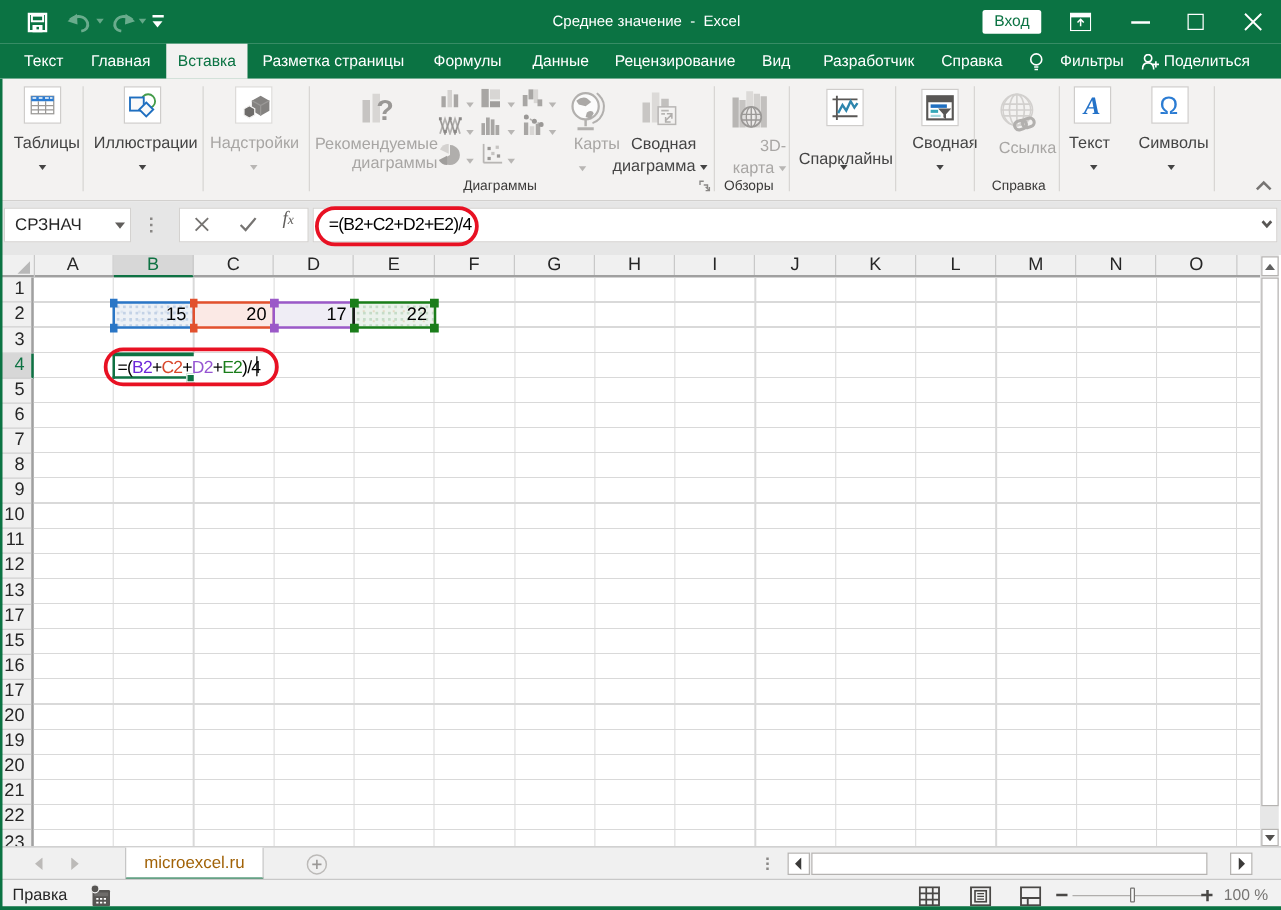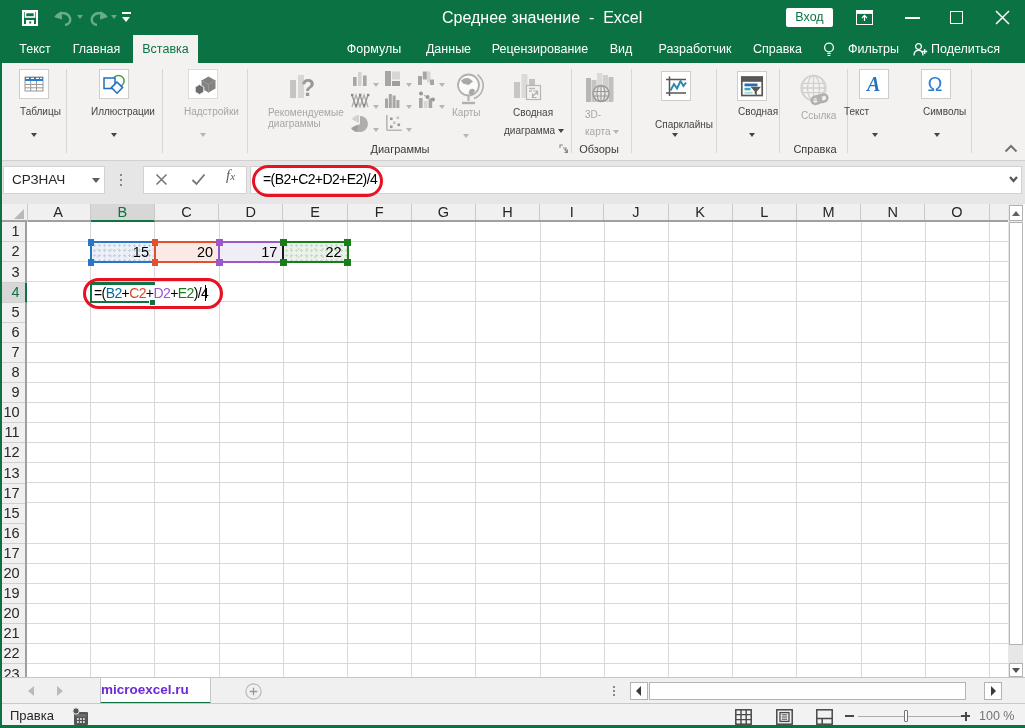--- a/index.html
+++ b/index.html
@@ -5,21 +5,21 @@
   * { margin:0; padding:0; box-sizing:border-box; }
   html,body { width:1025px; height:728px; overflow:hidden; }
   body { font-family:"Liberation Sans", sans-serif; position:relative; background:#fff; }
   .abs { position:absolute; }
   
   #titlebar { left:0; top:0; width:1025px; height:35px; background:#0b7343; }
   #tabrow { left:0; top:35px; width:1025px; height:28px; background:#0b7343; }
   .tab { position:absolute; top:0; height:28px; line-height:28px; color:#fff; font-size:12.5px; text-align:center; white-space:nowrap; }
   #ribbon { left:0; top:63px; width:1025px; height:98px; background:#f3f2f1; border-bottom:1px solid #d2d0ce; }
   .rsep { position:absolute; top:6px; height:84px; width:1px; background:#d8d6d4; }
-  .rlabel { position:absolute; font-size:10px; color:#444; text-align:left; white-space:nowrap;margin-left:16px; }
+  .rlabel { position:absolute; font-size:13px; color:#444; text-align:right; white-space:nowrap; }
   .rgray { color:#a8a6a4; }
   .glabel { position:absolute; top:80px; font-size:11px; color:#3b3a39; text-align:center; white-space:nowrap; }
   .ibox { position:absolute; width:30px; height:30px; background:#fff; border:1px solid #cfcdcb; }
   .caret { display:inline-block; width:0; height:0; border-left:3px solid transparent; border-right:3px solid transparent; border-top:4px solid #444; vertical-align:middle; }
   .caretg { border-top-color:#b8b6b4; }
   
   #frow { left:0; top:161px; width:1025px; height:43px; background:#e6e6e6; }
   
   #grid { left:0; top:204px; width:1025px; height:473px; background:#fff; }
   .ch { position:absolute; top:0; height:16.3px; width:64.2px; font-size:14.5px; color:#262626; text-align:center; line-height:16.5px; border-right:1px solid #c9c9c9; }
@@ -47,21 +47,21 @@
 
   <svg class="abs" style="left:86px;top:10px;opacity:.55" width="24" height="16" viewBox="0 0 24 16">
     <path d="M20 6 C15 1.5 8 2.5 6 8 C5 11.5 7 14.5 11 15" fill="none" stroke="#b9dcca" stroke-width="2.3"></path>
     <path d="M14.5 1 L22 7 L14 9.5 z" fill="#b9dcca"></path>
   </svg>
   <div class="abs" style="left:111px;top:15px;width:0;height:0;border-left:3.5px solid transparent;border-right:3.5px solid transparent;border-top:4px solid #bfe0cf;opacity:.5"></div>
 
   <div class="abs" style="left:122px;top:12px;width:9px;height:2px;background:#fff"></div>
   <div class="abs" style="left:121.5px;top:17px;width:0;height:0;border-left:4.8px solid transparent;border-right:4.8px solid transparent;border-top:5px solid #fff"></div>
 
-  <div class="abs" style="left:442px;top:0;width:145px;height:35px;line-height:35px;color:#fff;font-size:16px;white-space:nowrap">Среднее значение&nbsp; -&nbsp; Excel</div>
+  <div class="abs" style="left:442px;top:0;width:145px;height:35px;line-height:35px;color:#fff;font-size:12px;white-space:nowrap">Среднее значение&nbsp; -&nbsp; Excel</div>
 
   <div class="abs" style="left:786px;top:8px;width:47px;height:19px;background:#fff;border-radius:2px;color:#0b7343;font-size:12.5px;text-align:center;line-height:19px">Вход</div>
 
   <svg class="abs" style="left:856px;top:10px" width="17" height="15" viewBox="0 0 17 15">
     <rect x="0.5" y="0.5" width="16" height="14" fill="none" stroke="#fff" stroke-width="1"></rect>
     <rect x="0.5" y="0.5" width="16" height="3.4" fill="#fff"></rect>
     <path d="M8.5 11 v-5 M6 8 l2.5 -2.6 L11 8" fill="none" stroke="#fff" stroke-width="1.2"></path>
   </svg>
 
   <div class="abs" style="left:905px;top:17px;width:15px;height:1.6px;background:#fff"></div>
@@ -69,20 +69,21 @@
   <div class="abs" style="left:950px;top:11px;width:13px;height:13px;border:1.4px solid #fff"></div>
 
   <svg class="abs" style="left:995px;top:10px" width="15" height="15" viewBox="0 0 15 15">
     <path d="M1 1 L14 14 M14 1 L1 14" stroke="#fff" stroke-width="1.5"></path>
   </svg>
 </div>
 <div class="abs" id="tabrow">
   <div class="tab" style="left:14px;width:42px">Текст</div>
   <div class="tab" style="left:70px;width:53px">Главная</div>
   <div class="tab" style="left:133px;width:65px;background:#f3f2f1;color:#0b7343">Вставка</div>
+  <div class="tab" style="left:210px;width:112px">Разметка страницы</div>
   <div class="tab" style="left:344px;width:60px">Формулы</div>
   <div class="tab" style="left:424px;width:49px">Данные</div>
   <div class="tab" style="left:491px;width:98px">Рецензирование</div>
   <div class="tab" style="left:608px;width:26px">Вид</div>
   <div class="tab" style="left:654px;width:82px">Разработчик</div>
   <div class="tab" style="left:752px;width:51px">Справка</div>
   <svg class="abs" style="left:823px;top:7px" width="12" height="16" viewBox="0 0 12 16">
     <circle cx="6" cy="5.5" r="4.4" fill="none" stroke="#fff" stroke-width="1.3"></circle>
     <path d="M4.3 11.5 h3.4 M4.6 13.5 h2.8" stroke="#fff" stroke-width="1.2"></path>
   </svg>
@@ -382,42 +383,42 @@
 <div class="abs" style="left:216.0px;top:55.3px;width:6.5px;height:6.5px;background:#9b59c8"></div>
 <div class="abs" style="left:279.7px;top:34.7px;width:7.5px;height:7.5px;background:#1a7d1a"></div>
 <div class="abs" style="left:279.7px;top:54.8px;width:7.5px;height:7.5px;background:#1a7d1a"></div>
 <div class="abs" style="left:343.9px;top:34.7px;width:7.5px;height:7.5px;background:#1a7d1a"></div>
 <div class="abs" style="left:343.9px;top:54.8px;width:7.5px;height:7.5px;background:#1a7d1a"></div>
 <div class="abs" style="left:90.8px;top:78.6px;width:128.4px;height:20.1px;background:#fff"></div>
 <div class="abs" style="left:89.8px;top:78.1px;width:2.5px;height:21.1px;background:#0e7243"></div>
 <div class="abs" style="left:89.8px;top:78.1px;width:65.7px;height:2.5px;background:#0e7243"></div>
 <div class="abs" style="left:89.8px;top:96.7px;width:62px;height:2.5px;background:#0e7243"></div>
 <div class="abs" style="left:149.3px;top:95.4px;width:6.5px;height:6.5px;background:#0e7243;border:1px solid #fff"></div>
-<div class="abs" style="left:94px;top:80.6px;font-size:14px;letter-spacing:-0.6px;height:17px;line-height:17px;white-space:nowrap"><span>=(</span><span style="color:#0369a1">B2</span><span>+</span><span style="color:#d9472b">C2</span><span>+</span><span style="color:#9655d2">D2</span><span>+</span><span style="color:#1a7d1a">E2</span><span>)/4</span></div>
+<div class="abs" style="left:94px;top:80.6px;font-size:14px;letter-spacing:-0.6px;height:17px;line-height:17px;white-space:nowrap"><span>=(</span><span style="color:#6d28d9">B2</span><span>+</span><span style="color:#d9472b">C2</span><span>+</span><span style="color:#9655d2">D2</span><span>+</span><span style="color:#1a7d1a">E2</span><span>)/4</span></div>
 <div class="abs" style="left:205px;top:80.6px;width:1.3px;height:16.5px;background:#000"></div>
 <div class="abs" style="left:82.5px;top:74.4px;width:140px;height:31px;border:3.5px solid #e81123;border-radius:15.5px"></div>
 <div class="abs" style="left:1008px;top:0;width:15px;height:473px;background:#e7e7e7"></div>
 <div class="abs" style="left:1008.5px;top:1px;width:14.5px;height:16px;background:#fff;border:1px solid #b5b3b1"></div>
 <svg class="abs" style="left:1011px;top:6px" width="10" height="7" viewBox="0 0 10 7">
       <path d="M1 6 L5 1 L9 6 z" fill="#606060"></path>
     </svg>
 <div class="abs" style="left:1008.5px;top:17.5px;width:14.5px;height:423px;background:#fff;border:1px solid #b5b3b1"></div>
 <div class="abs" style="left:1008.5px;top:459px;width:14.5px;height:14px;background:#fff;border:1px solid #b5b3b1"></div>
 <svg class="abs" style="left:1011px;top:463px" width="10" height="7" viewBox="0 0 10 7">
       <path d="M1 1 L5 6 L9 1 z" fill="#52504e"></path>
     </svg>
 </div>
 <div class="abs" id="tabbar">
   <svg class="abs" style="left:27px;top:8px" width="8" height="10" viewBox="0 0 8 10">
       <path d="M7 0 L1 5 L7 10 z" fill="#bcbab8"></path>
     </svg>
   <svg class="abs" style="left:56px;top:8px" width="8" height="10" viewBox="0 0 8 10">
       <path d="M1 0 L7 5 L1 10 z" fill="#bcbab8"></path>
     </svg>
-  <div class="abs" style="left:100px;top:0;width:111px;height:26px;background:#fff;border-left:1px solid #c6c6c6;border-right:1px solid #c6c6c6;border-bottom:2.5px solid #0e7243;color:#6d28d9;font-weight:bold;font-size:13.5px;line-height:24px">microexcel.ru</div>
+  <div class="abs" style="left:100px;top:0;width:111px;height:26px;background:#fff;border-left:1px solid #c6c6c6;border-right:1px solid #c6c6c6;border-bottom:2.5px solid #0e7243;color:#a16207;font-weight:normal;font-size:13.5px;text-align:center;line-height:24px">microexcel.ru</div>
   <svg class="abs" style="left:245px;top:5px" width="17" height="17" viewBox="0 0 17 17">
     <circle cx="8.5" cy="8.5" r="7.6" fill="none" stroke="#bcbab8" stroke-width="1.2"></circle>
     <path d="M8.5 4.8 v7.4 M4.8 8.5 h7.4" stroke="#9a9896" stroke-width="1.3"></path>
   </svg>
   <div class="abs" style="left:613px;top:8px;width:2px;height:2px;background:#8a8886;box-shadow:0 4px 0 #8a8886, 0 8px 0 #8a8886"></div>
   <div class="abs" style="left:630px;top:4px;width:18px;height:18px;background:#fff;border:1px solid #b5b3b1"></div>
   <svg class="abs" style="left:635px;top:8px" width="7" height="10" viewBox="0 0 7 10">
       <path d="M6 0 L1 5 L6 10 z" fill="#3b3a39"></path>
     </svg>
   <div class="abs" style="left:649px;top:4px;width:317px;height:18px;background:#fff;border:1px solid #b5b3b1"></div>

